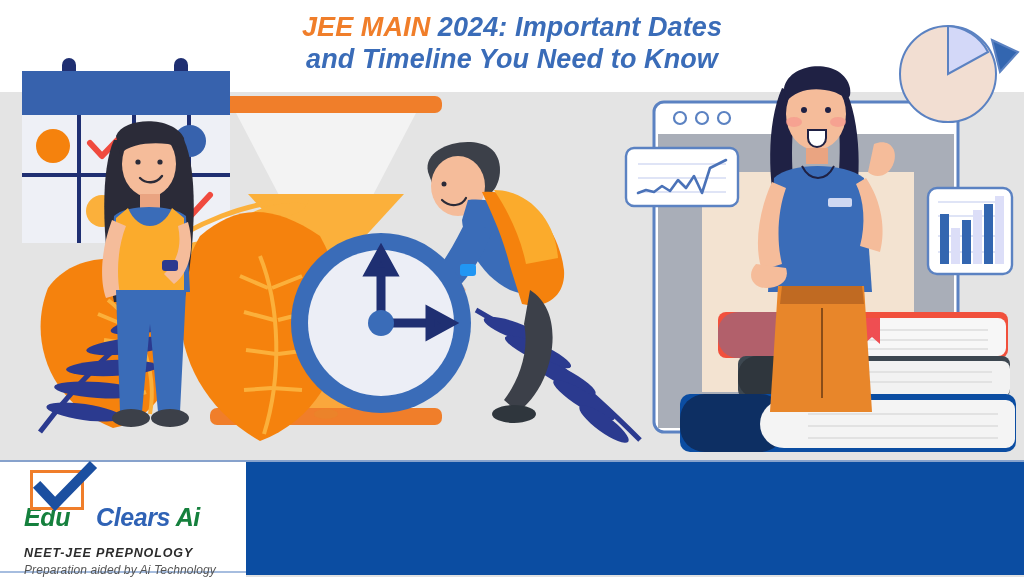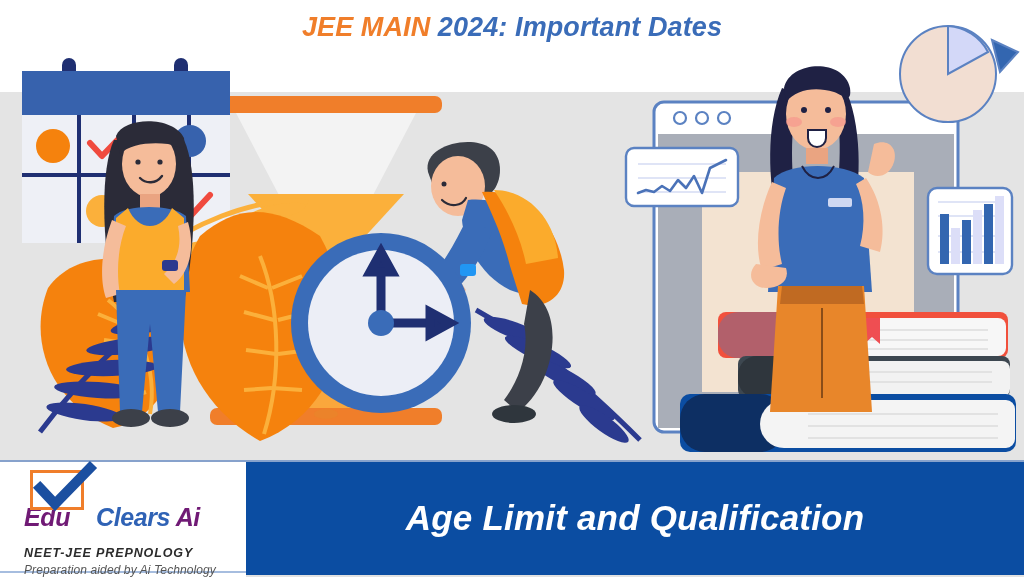--- a/index.html
+++ b/index.html
@@ -36,21 +36,21 @@
     text-align: center; z-index: 40;
   }
 
   
   .logo { position: absolute; left: 24px; top: 470px; width: 200px; z-index: 45; }
   .logo-mark { position: relative; width: 58px; height: 42px; margin-left: 6px; }
   .logo-box { position: absolute; left: 0; top: 0; width: 54px; height: 40px;
               border: 3px solid #f07e2a; }
   .logo-tick { position: absolute; left: 6px; top: -4px; width: 60px; height: 46px; }
   .logo-word { font-size: 25px; font-weight: bold; letter-spacing: -.4px; margin-top: -9px; }
-  .logo-word .o { color: #701a75; }
+  .logo-word .o { color: #15803d; }
   .logo-word .b { color: #2f62b5; padding-left: 26px; }
   .logo-sub { font-size: 12.5px; font-weight: bold; letter-spacing: .9px; color: #2b2b2b; margin-top: 14px; }
   .logo-tag { font-size: 12px; color: #555; margin-top: 3px; letter-spacing: .1px; }
 
   
   .art { position: absolute; }
 
   
   .cal { left: 22px; top: 58px; width: 208px; height: 185px; z-index: 6; }
   .cal-head { position:absolute; left:0; top:13px; width:208px; height:44px; background:#3762ad; }
@@ -353,24 +353,24 @@
           <line x1="160" y1="138" x2="350" y2="138"></line>
         </g>
       </g>
     </svg>
   </div>
 
   <div class="heading">
     <div>
       <span class="hl">JEE MAIN</span><span> 2024: Important Dates</span>
     </div>
+    <div>and Timeline You Need to Know</div>
   </div>
 
   <div class="banner">
-    <div>Age Limit and Qualification</div>
   </div>
 
   <div class="logo">
     <div class="logo-mark">
       <div class="logo-box"></div>
       <svg class="logo-tick" viewBox="0 0 60 46">
         <path d="M4 22 L19 38 L54 2" stroke="#1b4fa0" stroke-width="10" fill="none" stroke-linecap="square" stroke-linejoin="miter"></path>
       </svg>
     </div>
     <div class="logo-word"><span class="o">Edu</span><span class="b">Clears</span><span class="o"> Ai</span></div>

